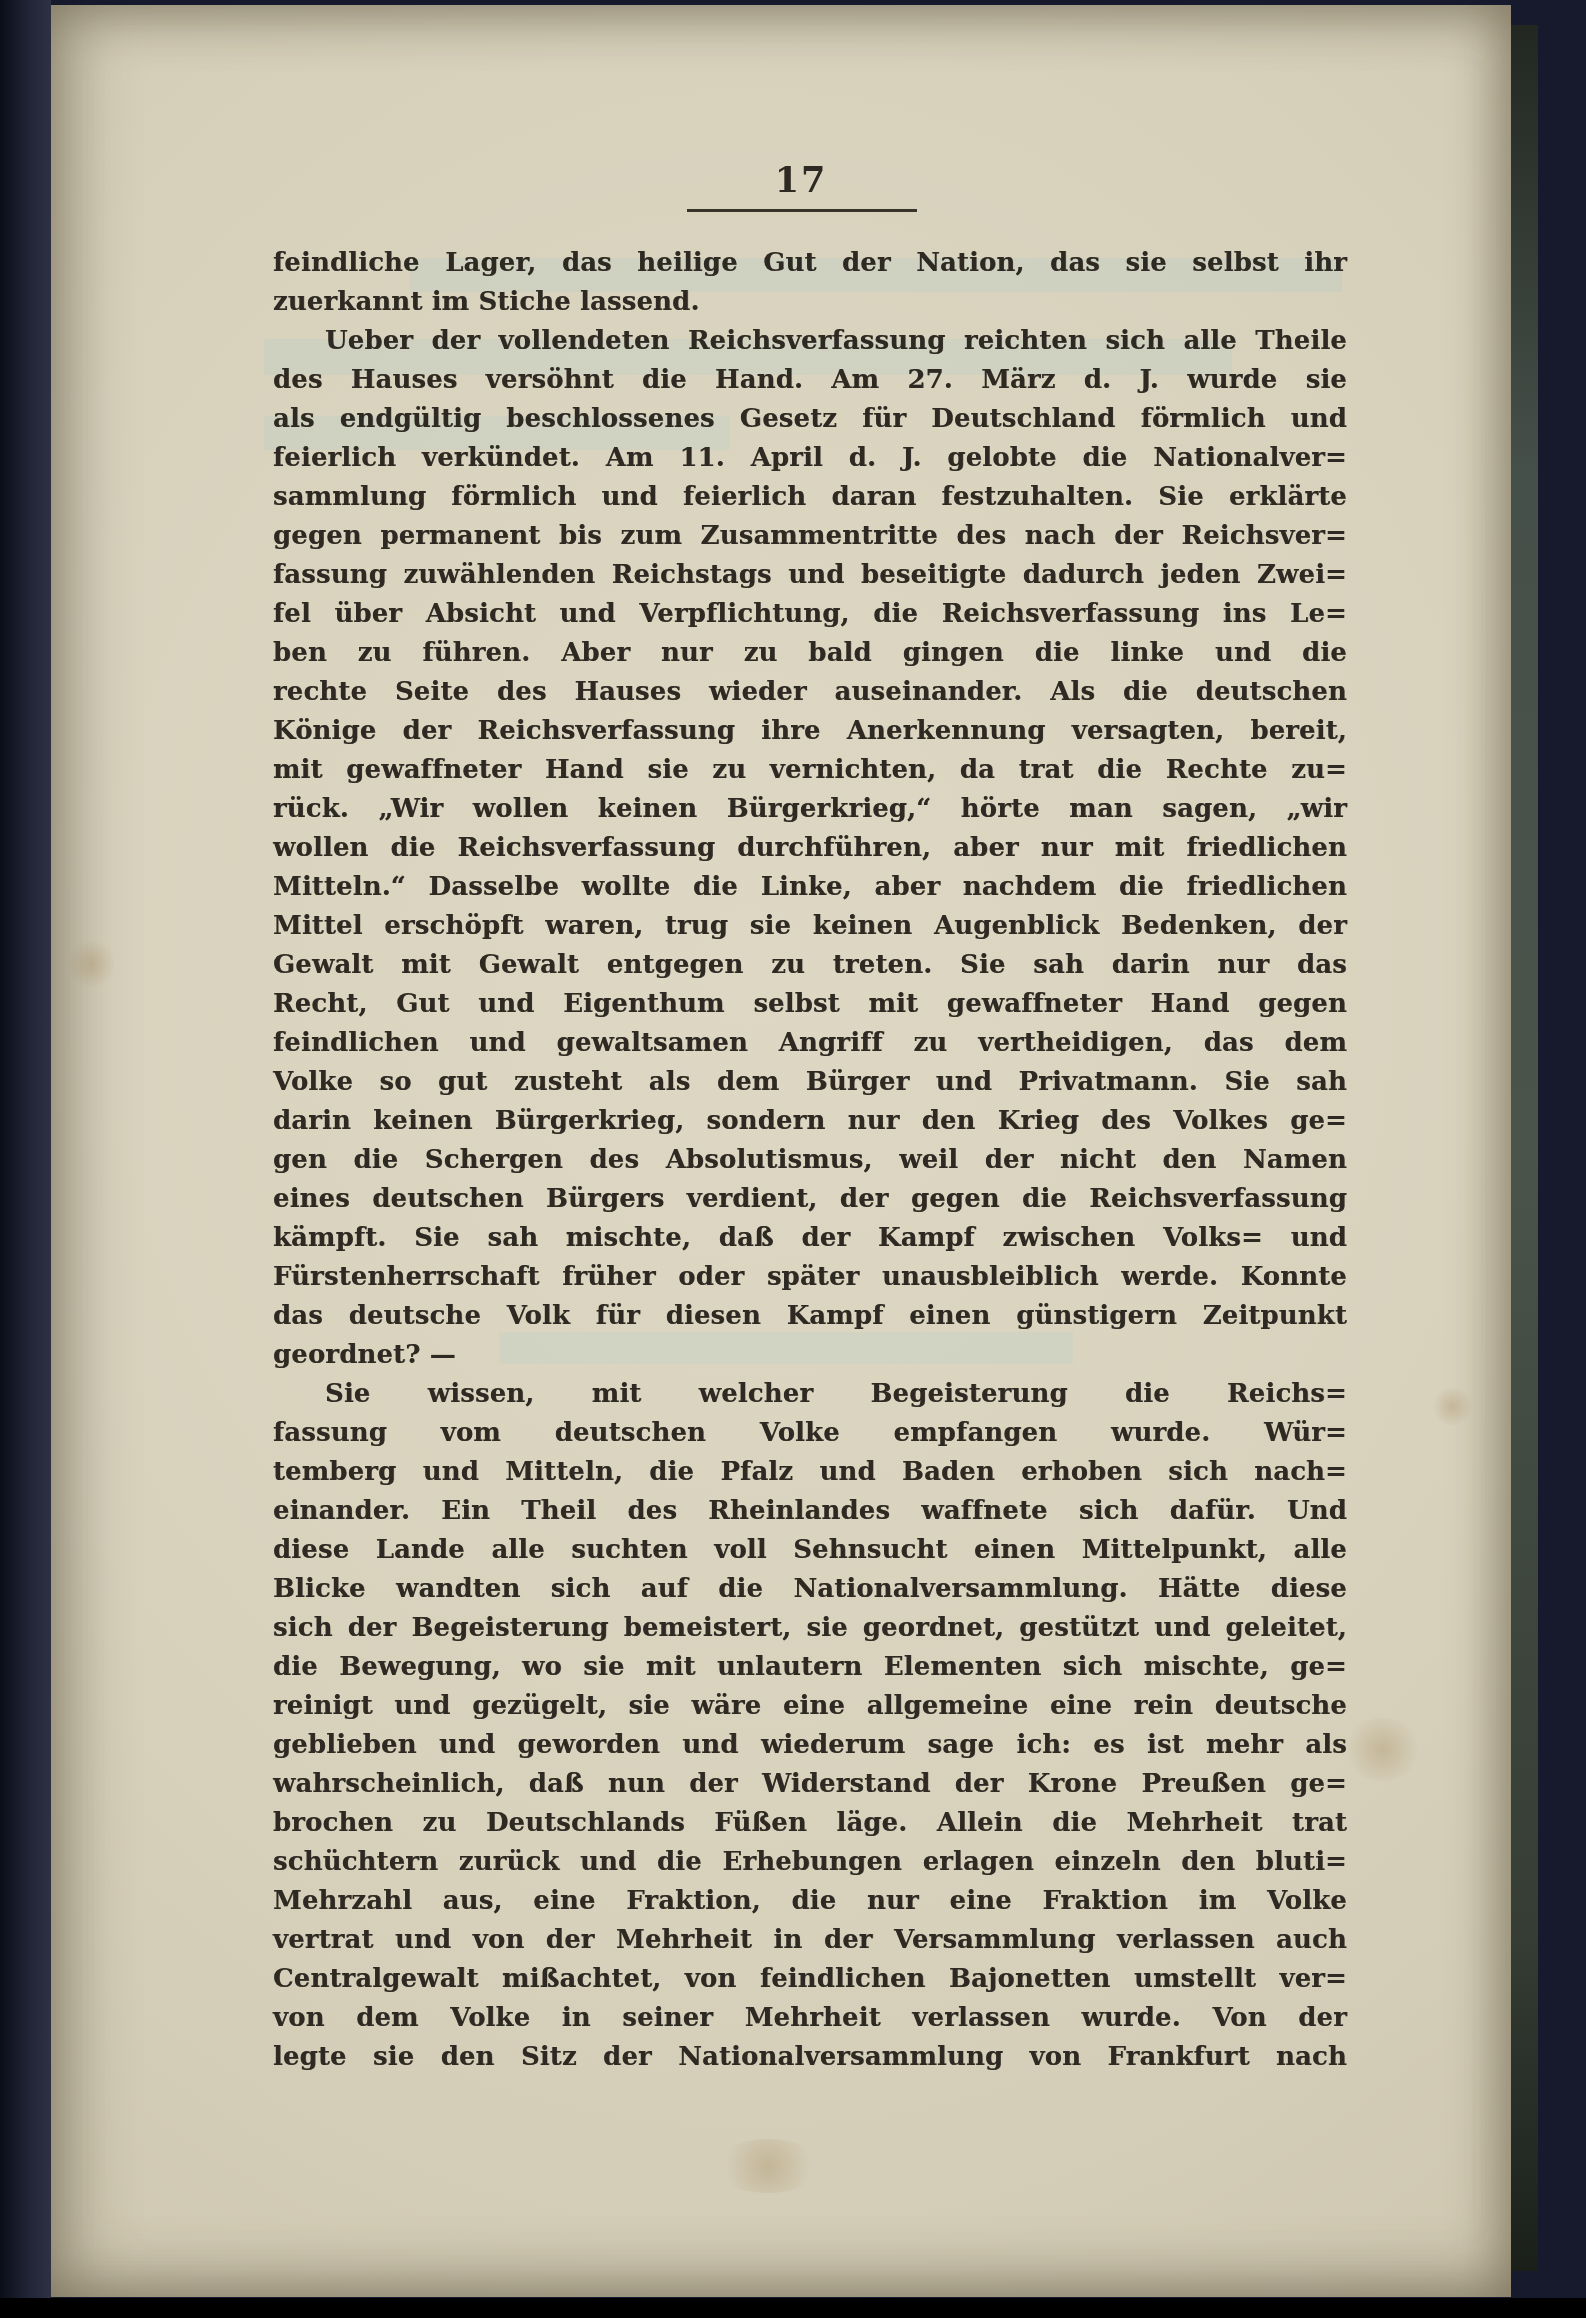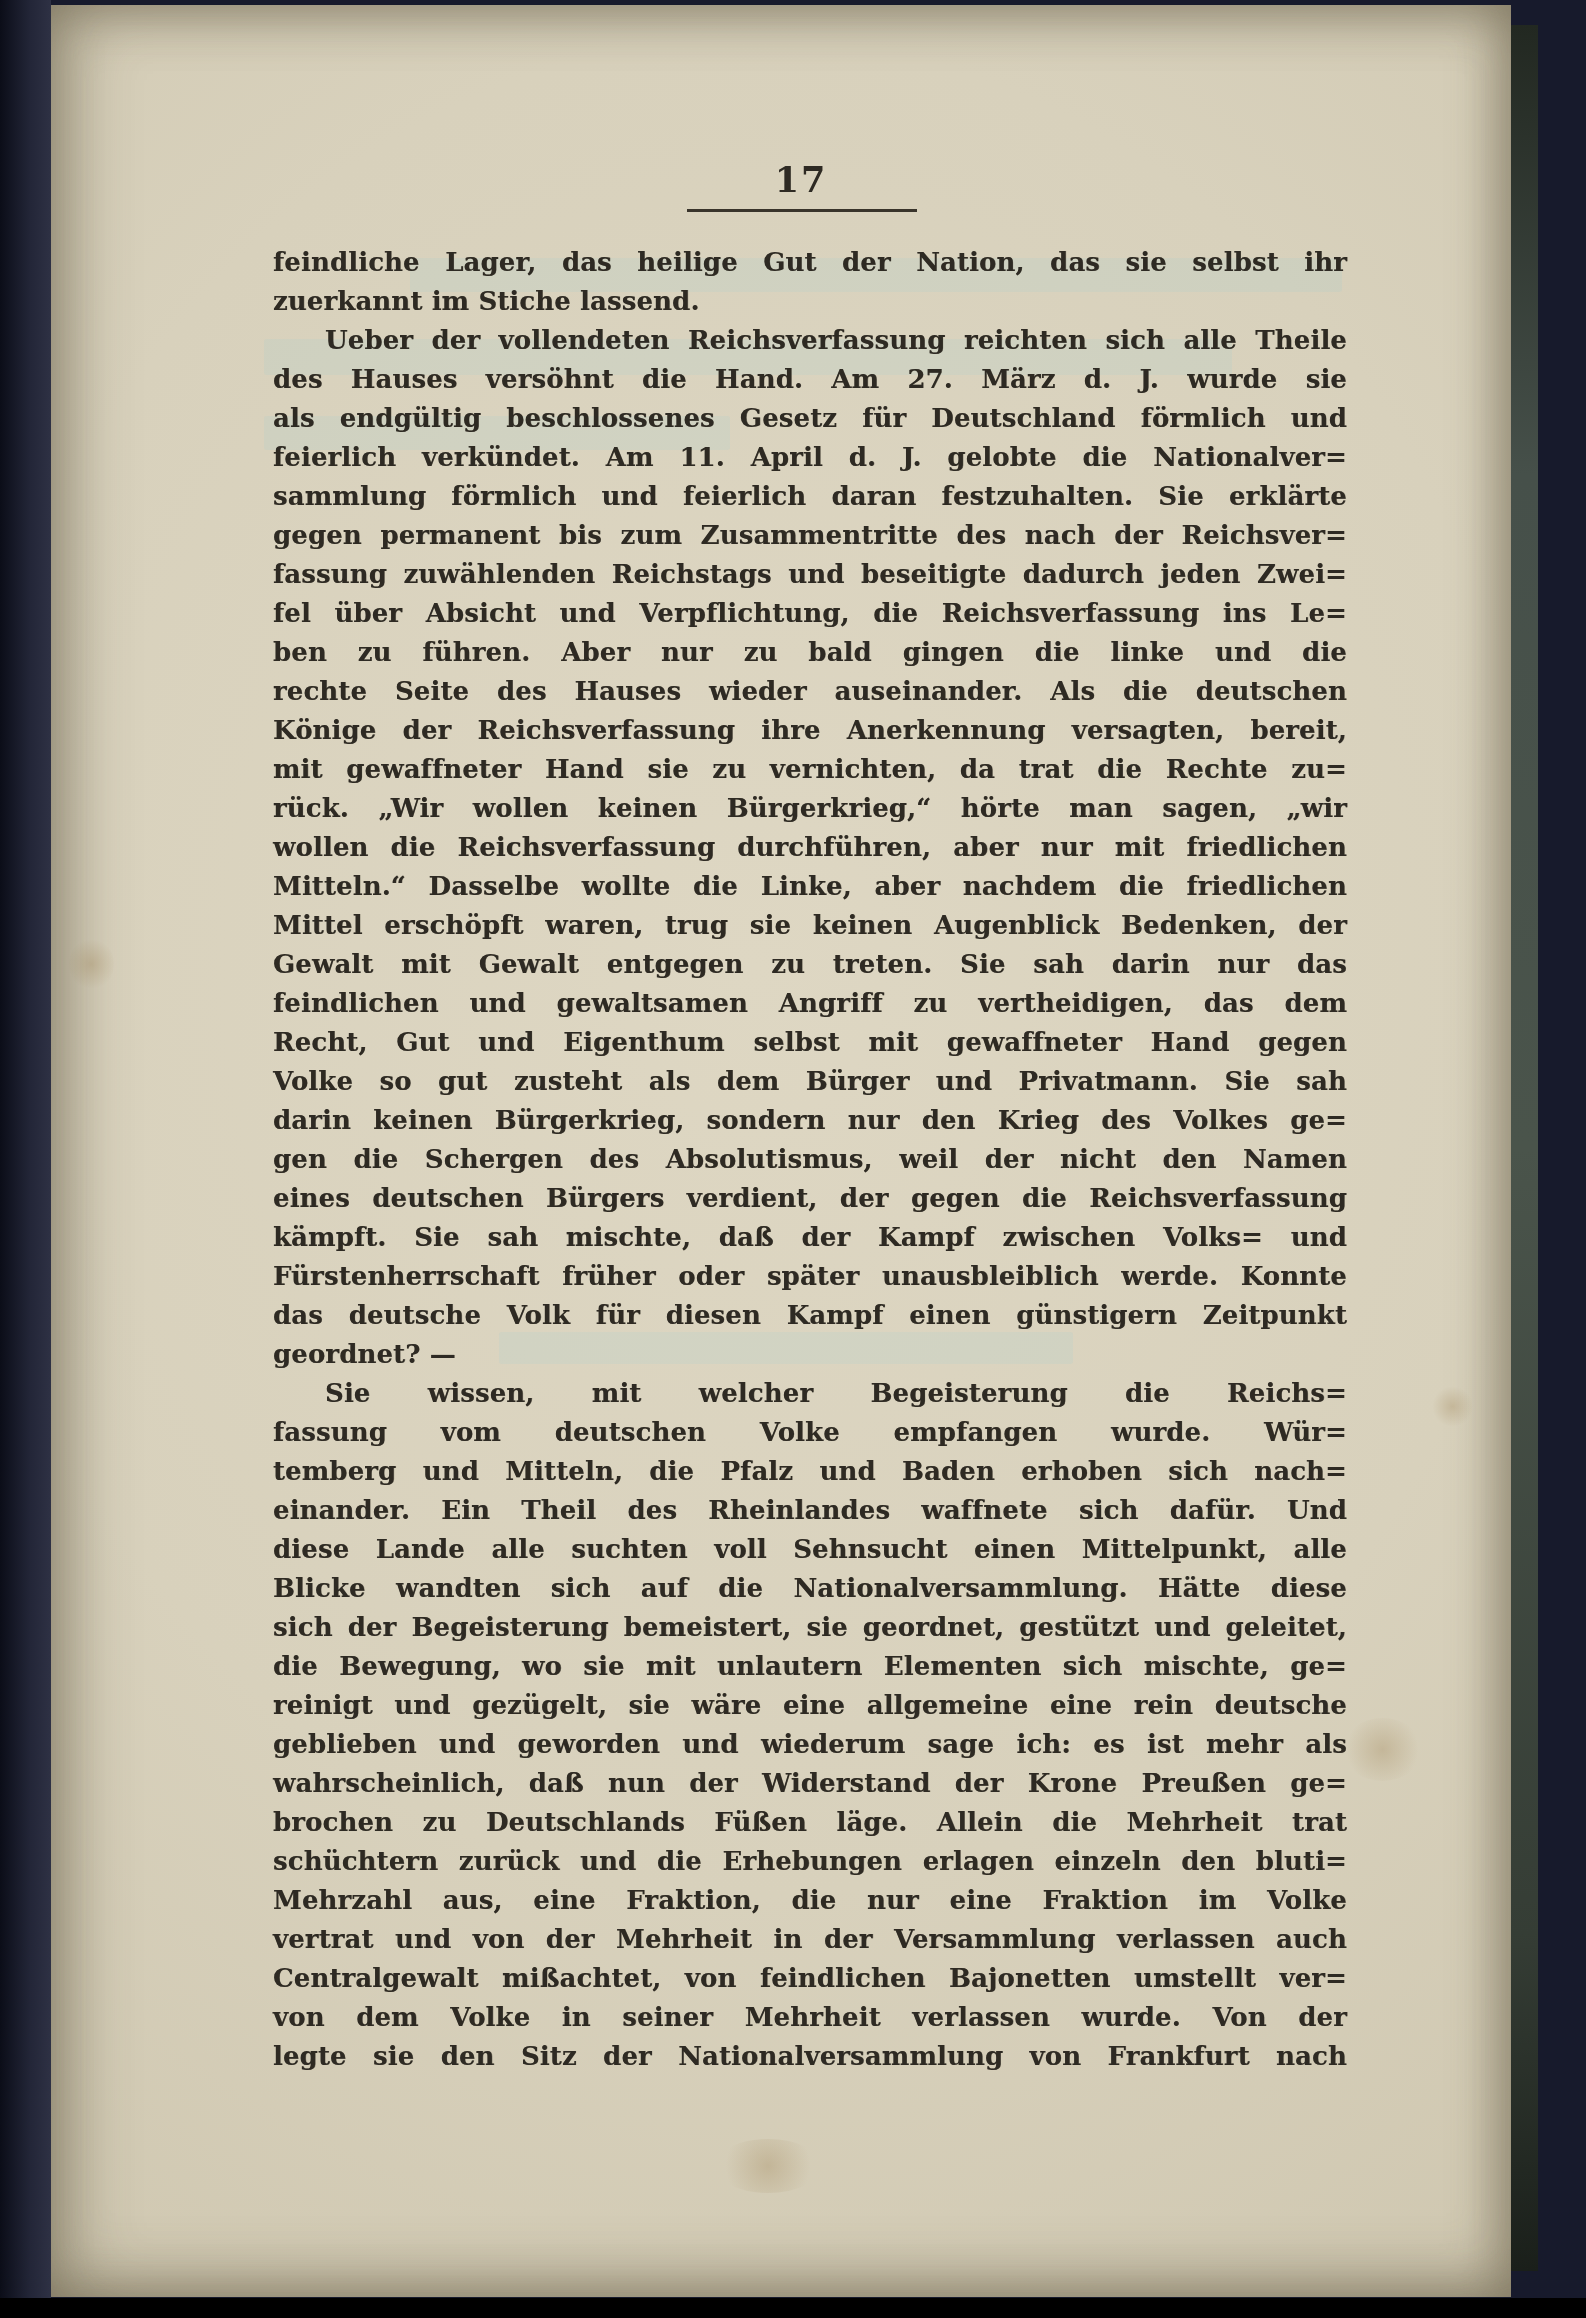--- a/index.html
+++ b/index.html
@@ -102,22 +102,22 @@
       <div class="line">fel über Absicht und Verpflichtung, die Reichsverfassung ins Le=</div>
       <div class="line">ben zu führen. Aber nur zu bald gingen die linke und die</div>
       <div class="line">rechte Seite des Hauses wieder auseinander. Als die deutschen</div>
       <div class="line">Könige der Reichsverfassung ihre Anerkennung versagten, bereit,</div>
       <div class="line">mit gewaffneter Hand sie zu vernichten, da trat die Rechte zu=</div>
       <div class="line">rück. „Wir wollen keinen Bürgerkrieg,“ hörte man sagen, „wir</div>
       <div class="line">wollen die Reichsverfassung durchführen, aber nur mit friedlichen</div>
       <div class="line">Mitteln.“ Dasselbe wollte die Linke, aber nachdem die friedlichen</div>
       <div class="line">Mittel erschöpft waren, trug sie keinen Augenblick Bedenken, der</div>
       <div class="line">Gewalt mit Gewalt entgegen zu treten. Sie sah darin nur das</div>
+      <div class="line">Recht, Gut und Eigenthum selbst mit gewaffneter Hand gegen</div>
       <div class="line">feindlichen und gewaltsamen Angriff zu vertheidigen, das dem</div>
-      <div class="line">Recht, Gut und Eigenthum selbst mit gewaffneter Hand gegen</div>
       <div class="line">Volke so gut zusteht als dem Bürger und Privatmann. Sie sah</div>
       <div class="line">darin keinen Bürgerkrieg, sondern nur den Krieg des Volkes ge=</div>
       <div class="line">gen die Schergen des Absolutismus, weil der nicht den Namen</div>
       <div class="line">eines deutschen Bürgers verdient, der gegen die Reichsverfassung</div>
       <div class="line">kämpft. Sie sah mischte, daß der Kampf zwischen Volks= und</div>
       <div class="line">Fürstenherrschaft früher oder später unausbleiblich werde. Konnte</div>
       <div class="line">das deutsche Volk für diesen Kampf einen günstigern Zeitpunkt</div>
       <div class="line endline">geordnet? —</div>
       <div class="line indent">Sie wissen, mit welcher Begeisterung die Reichs=</div>
       <div class="line">fassung vom deutschen Volke empfangen wurde. Wür=</div>

